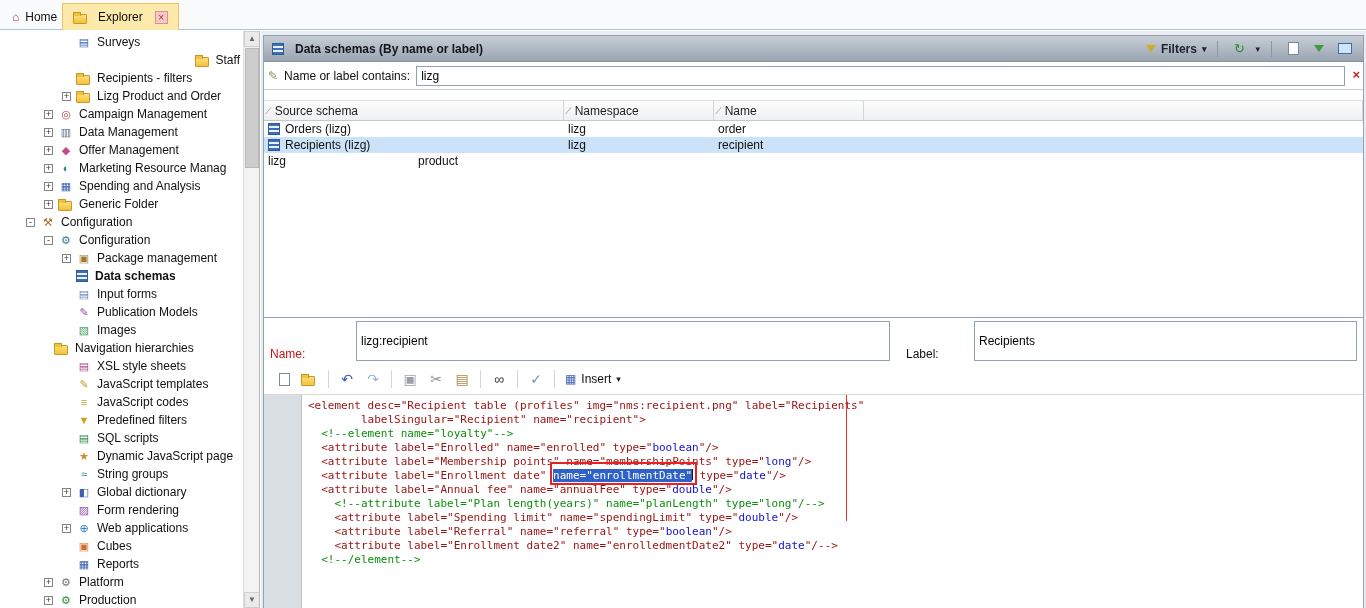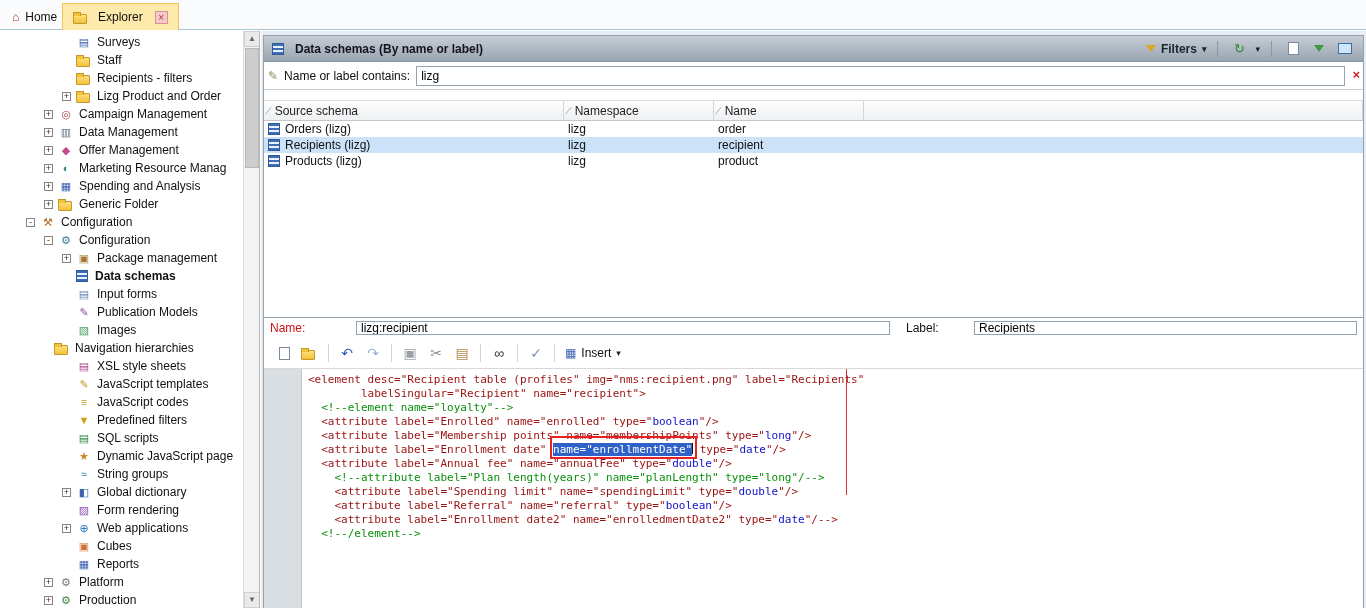--- a/index.html
+++ b/index.html
@@ -66,21 +66,21 @@
   .td { padding:0 4px; overflow:hidden; white-space:nowrap; display:flex; align-items:center; }
   .status { position:absolute; bottom:0; left:0; right:0; height:18px; background:#eceef0; border-top:1px solid #cdd1d5; }
   .count { position:absolute; right:100px; top:2px; color:#222; }
   .statico { position:absolute; right:5px; top:2px; font-size:11px; color:#3a6ea5; }
 
   
   .formrow { display:flex; align-items:flex-end; padding:3px 4px 3px 6px; gap:2px; }
   .flabel { width:84px; flex:none; }
   .flabel.req { color:#cc1111; }
   .flabel.l2 { width:80px; padding-left:14px; }
-  .finput { height:14px; border:1px solid #94a2b0; padding:1px 4px; font:12px "Liberation Sans",sans-serif; }
+  .finput { height:40px; border:1px solid #94a2b0; padding:1px 4px; font:12px "Liberation Sans",sans-serif; }
   .f1 { width:534px; flex:none; }
   .f2 { flex:1; margin-right:2px; }
 
   .toolbar { height:30px; flex:none; display:flex; align-items:center; gap:2px; padding:0 8px; }
   .tbtn { min-width:24px; height:22px; display:flex; align-items:center; justify-content:center; font-size:14px; }
   .tsep { width:1px; height:18px; background:#d4d4d4; margin:0 4px; }
   .insert { display:flex; align-items:center; gap:5px; padding:0 4px; }
 
   
   .code { flex:1; position:relative; overflow:hidden; display:flex; background:#fff; border-top:1px solid #d8d8d8; }
@@ -111,21 +111,21 @@
   </div>
 </div>
 
 <div class="sidebar">
   <div class="tree">
       <div class="titem" style="padding-left: 62px;">
         <span class="texp none">+</span>
         <span class="tico" style="color: rgb(58, 98, 176);">▤</span>
         <span class="tlabel">Surveys</span>
       </div>
-      <div class="titem" style="padding-left: 62px;">
+      <div class="titem" style="padding-left: 62px; justify-content: flex-end;">
         <span class="texp none">+</span>
         <span class="folder"></span>
         <span class="tlabel">Staff</span>
       </div>
       <div class="titem" style="padding-left: 62px;">
         <span class="texp none">+</span>
         <span class="folder"></span>
         <span class="tlabel">Recipients - filters</span>
       </div>
       <div class="titem" style="padding-left: 62px;">
@@ -341,24 +341,20 @@
         </div>
         <div class="trow selected">
           <div class="td c1">
             <span class="schemaic"></span>
             <span>Recipients (lizg)</span>
           </div>
           <div class="td c2">lizg</div>
           <div class="td c3">recipient</div>
         </div>
         <div class="trow">
-          <div class="td c1">
-            <span class="schemaic"></span>
-            <span>Products (lizg)</span>
-          </div>
           <div class="td c2">lizg</div>
           <div class="td c3">product</div>
         </div>
       </div>
     <div class="status">
       <span class="count">3 / 3</span>
       <span class="statico" style="color: rgb(58, 110, 165);">▦</span>
     </div>
   </div>
 

